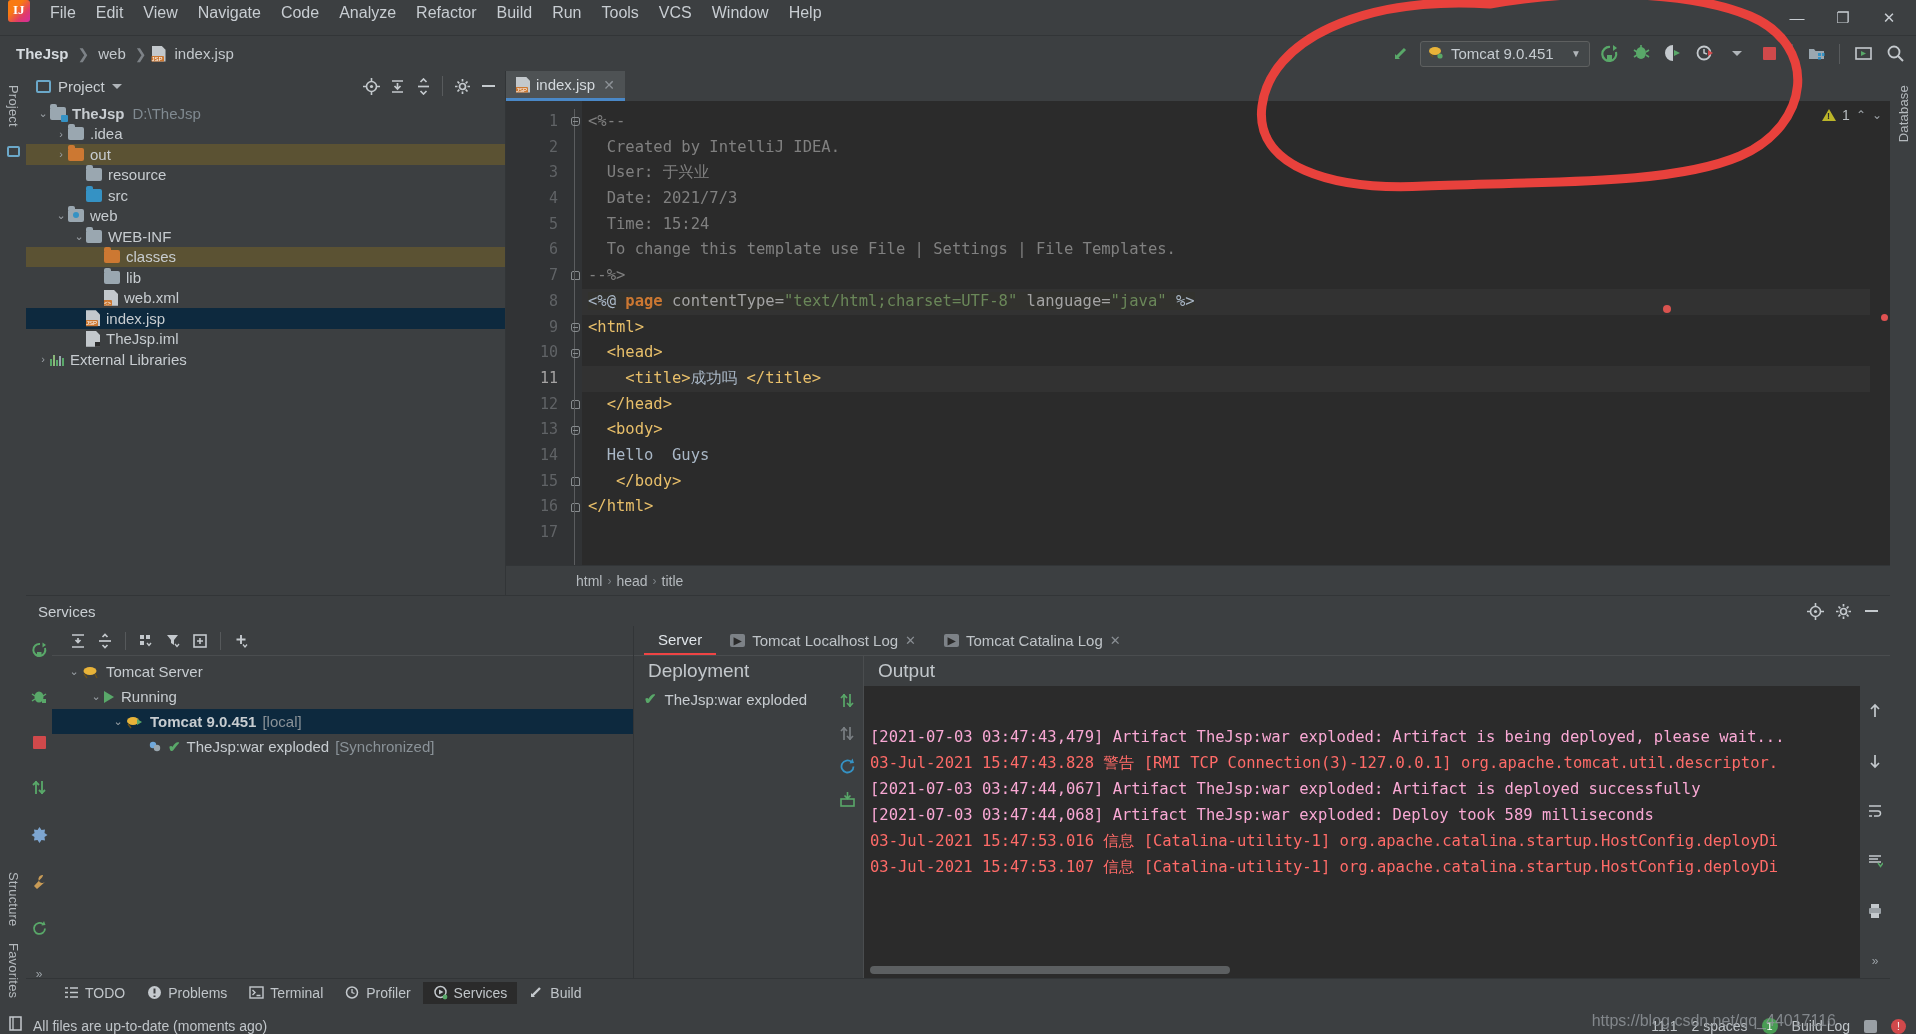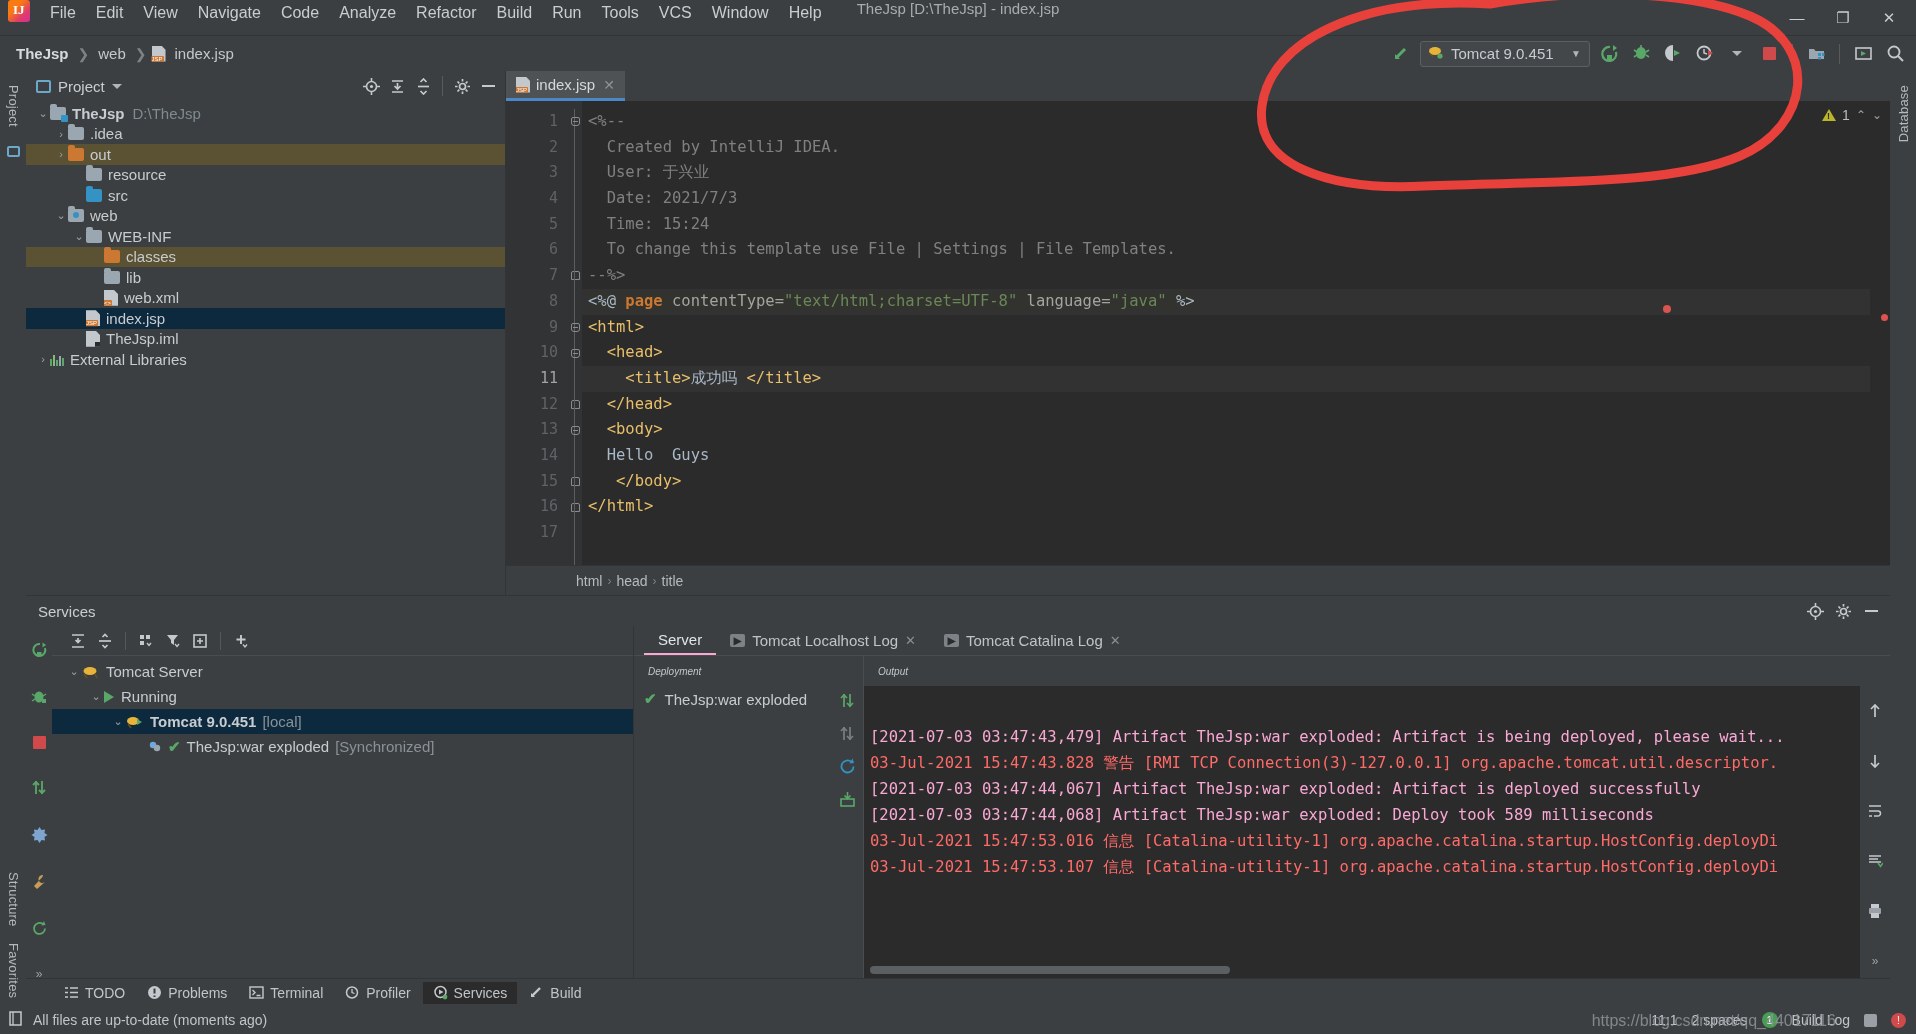--- a/index.html
+++ b/index.html
@@ -195,29 +195,29 @@
   .stwist { width: 16px; flex: 0 0 16px; text-align:center; color:#9aa0a5; font-size: 11px; }
   .play-tri { width:0;height:0;border-top:6px solid transparent;border-bottom:6px solid transparent;
     border-left:10px solid #59a869; margin-right: 7px; flex: 0 0 10px; }
   .sdim { color: #8a9298; margin-left: 6px; }
   .sbold { font-weight: bold; }
 
   .svc-detail { flex: 1 1 auto; display: flex; flex-direction: column; min-width: 0; background: #3c3f41; }
   .svc-tabs { height: 30px; flex: 0 0 30px; display: flex; align-items: stretch; gap: 0px;
     border-bottom: 1px solid #4a4d4f; padding-left: 10px; }
   .svc-tab { display:flex; align-items:center; gap:7px; padding: 0 14px; font-size: 15px; color: #bfc4c8; }
-  .svc-tab.active { color: #e0e5e9; border-bottom: 2px solid #f9a8d4; }
+  .svc-tab.active { color: #e0e5e9; border-bottom: 2px solid #ef4444; }
   .svc-tab .tx { color: #8a8f94; font-size: 13px; }
   .logico { width: 15px; height: 13px; background: #7d8287; border-radius: 2px; display:flex;
     align-items:center; justify-content:center; color: #2b2b2b; font-size: 10px; font-weight: bold; }
   .svc-panes { flex: 1 1 auto; display: flex; min-height: 0; }
   .deploy-col { width: 230px; flex: 0 0 230px; display: flex; flex-direction: column;
     border-right: 1px solid #4a4d4f; }
   .col-hdr { height: 30px; flex: 0 0 30px; display: flex; align-items: center; padding-left: 14px;
-    font-size: 10px; color: #c2c7cb; font-style: italic; }
+    font-size: 19px; color: #c2c7cb; }
   .deploy-list { flex: 1 1 auto; position: relative; }
   .dep-item { height: 26px; display: flex; align-items: center; gap: 8px; padding-left: 10px;
     font-size: 15px; color: #c7ccd0; }
   .chk { color: #59a869; font-size: 15px; font-weight: bold; }
   .dep-actions { position: absolute; right: 6px; top: 4px; display: flex; flex-direction: column; gap: 13px; }
   .dep-act { width: 20px; height: 20px; display:flex;align-items:center;justify-content:center; }
   .out-col { flex: 1 1 auto; display: flex; flex-direction: column; min-width: 0; }
   .console {
     flex: 1 1 auto; background: #2b2b2b; font-family: "DejaVu Sans Mono", monospace; font-size: 15.5px;
     overflow: hidden; padding-top: 2px; position: relative; white-space: pre;
@@ -230,21 +230,21 @@
     align-items: center; padding-top: 8px; gap: 16px; }
 
   
   .toolwin-bar {
     height: 28px; flex: 0 0 28px; background: #3c3f41; display: flex; align-items: center;
     padding-left: 28px; gap: 2px; border-top: 1px solid #323537;
   }
   .twb { display: flex; align-items: center; gap: 6px; padding: 3px 10px; font-size: 14px; color: #c0c5c9; }
   .twb.active { background: #2b2b2b; }
   .statusbar {
-    height: 28px; flex: 0 0 28px; background: #3c3f41; display: flex; align-items: center;
+    height: 28px; flex: 0 0 28px; background: #3c3f41; display: flex; align-items: flex-end;
     padding: 0 10px 0 8px; font-size: 14px; color: #c0c5c9; gap: 10px;
   }
   .sb-right { margin-left: auto; display: flex; align-items: center; gap: 14px; }
   .evt-badge { width: 16px; height: 16px; border-radius: 50%; background: #499c54; color: #fff;
     font-size: 11px; display: flex; align-items: center; justify-content: center; }
   .sb-sq { width: 13px; height: 13px; background: #9aa0a5; border-radius: 2px; }
   .sb-circ { width: 15px; height: 15px; background: #d0494b; border-radius: 50%; color:#fff;
     font-size:10px; display:flex;align-items:center;justify-content:center; }
   .watermark {
     position: absolute; right: 80px; bottom: 4px; font-size: 16px; color: #8f9499; opacity: 0.85;
@@ -274,21 +274,20 @@
         <div class="mi">Code</div>
         <div class="mi">Analyze</div>
         <div class="mi">Refactor</div>
         <div class="mi">Build</div>
         <div class="mi">Run</div>
         <div class="mi">Tools</div>
         <div class="mi">VCS</div>
         <div class="mi">Window</div>
         <div class="mi">Help</div>
       </div>
-    <div class="wintitle">TheJsp [D:\TheJsp] - index.jsp</div>
     <div class="winbtns">
       <div class="winbtn">—</div>
       <div class="winbtn">❐</div>
       <div class="winbtn close">✕</div>
     </div>
   </div>
 
   <div class="navbar">
     <div class="crumbs">
       <span class="crumb bold">TheJsp</span>

